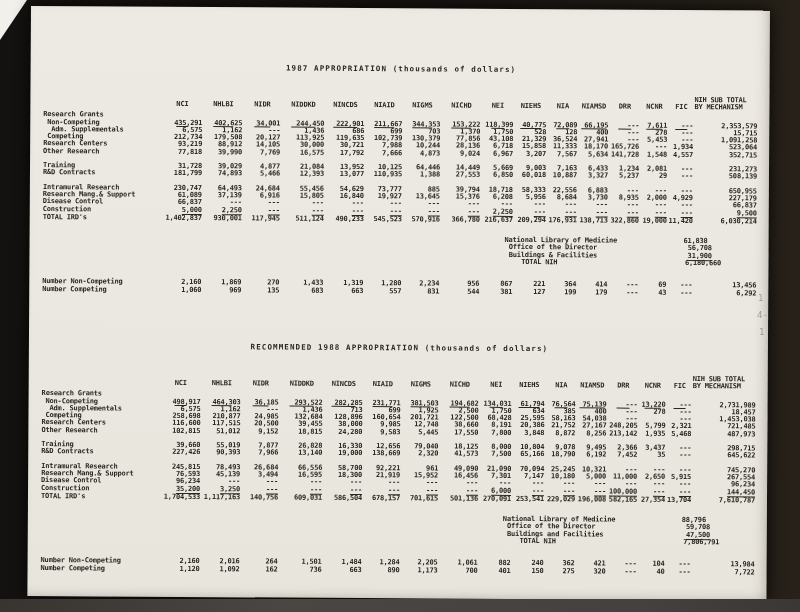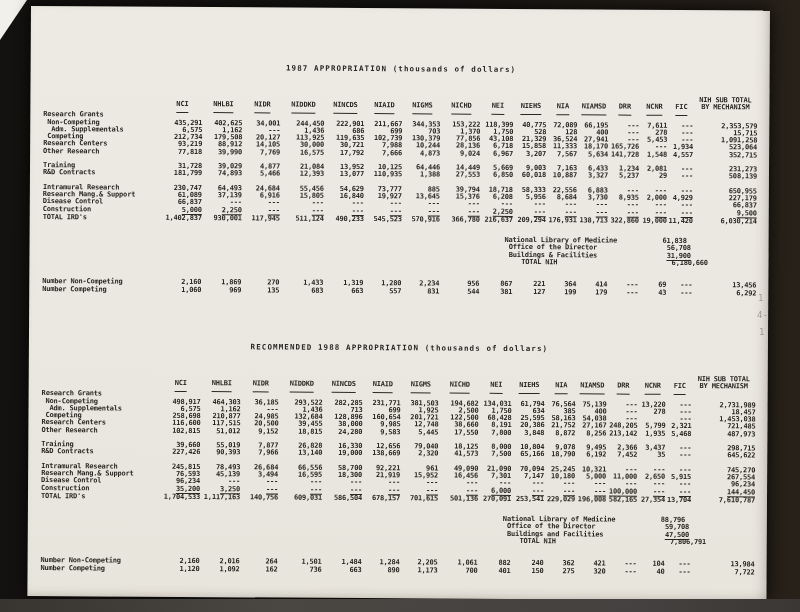--- a/index.html
+++ b/index.html
@@ -27,29 +27,29 @@
   }
   .ttitle{width:715px;text-align:center;font-size:7.5px;letter-spacing:1.1px;margin-bottom:23px;white-space:pre;}
   .tgrid{width:715px;}
   .trow{display:grid;grid-template-columns:118px 42px 40px 38px 44px 40px 38px 38px 40px 33px 33px 31px 31px 31px 28px 26px 64px;align-items:end;}
   .trow.spacer{height:7px;}
   .trow.total{margin-top:1px;}
   .thead{margin-bottom:4px;}
   .lbl{white-space:pre;overflow:visible;}
   .num{text-align:right;padding-right:1px;white-space:pre;}
   .hcell{text-align:center;}
-  .hcell span{border-bottom:1px solid #2b2723;padding-bottom:4px;}
-  .hsub{text-align:center;line-height:7px;padding-right:2px;}
+  .hcell span{border-bottom:1px solid #2b2723;padding-bottom:18px;}
+  .hsub{text-align:left;line-height:7px;padding-right:2px;}
   .hsub span{display:block;}
   .hsub .u2{}
   .num.u span{border-bottom:1px solid #2b2723;}
   .summary{margin-left:462px;margin-top:13px;width:230px;}
   .srow{display:flex;}
   .slbl{width:158px;white-space:pre;}
-  .sval{width:66px;text-align:left;white-space:pre;}
+  .sval{width:66px;text-align:center;white-space:pre;}
   .sval.u span{border-bottom:1px solid #2b2723;}
   .counts{margin-top:15px;}
   .gap-t2{height:49px;}
   .pencil{position:absolute;color:#6b665f;font-size:9px;opacity:.55;font-weight:normal;line-height:10px;}
 </style>
 </head>
 <body>
 
 <div class="corner-flap"></div>
 

